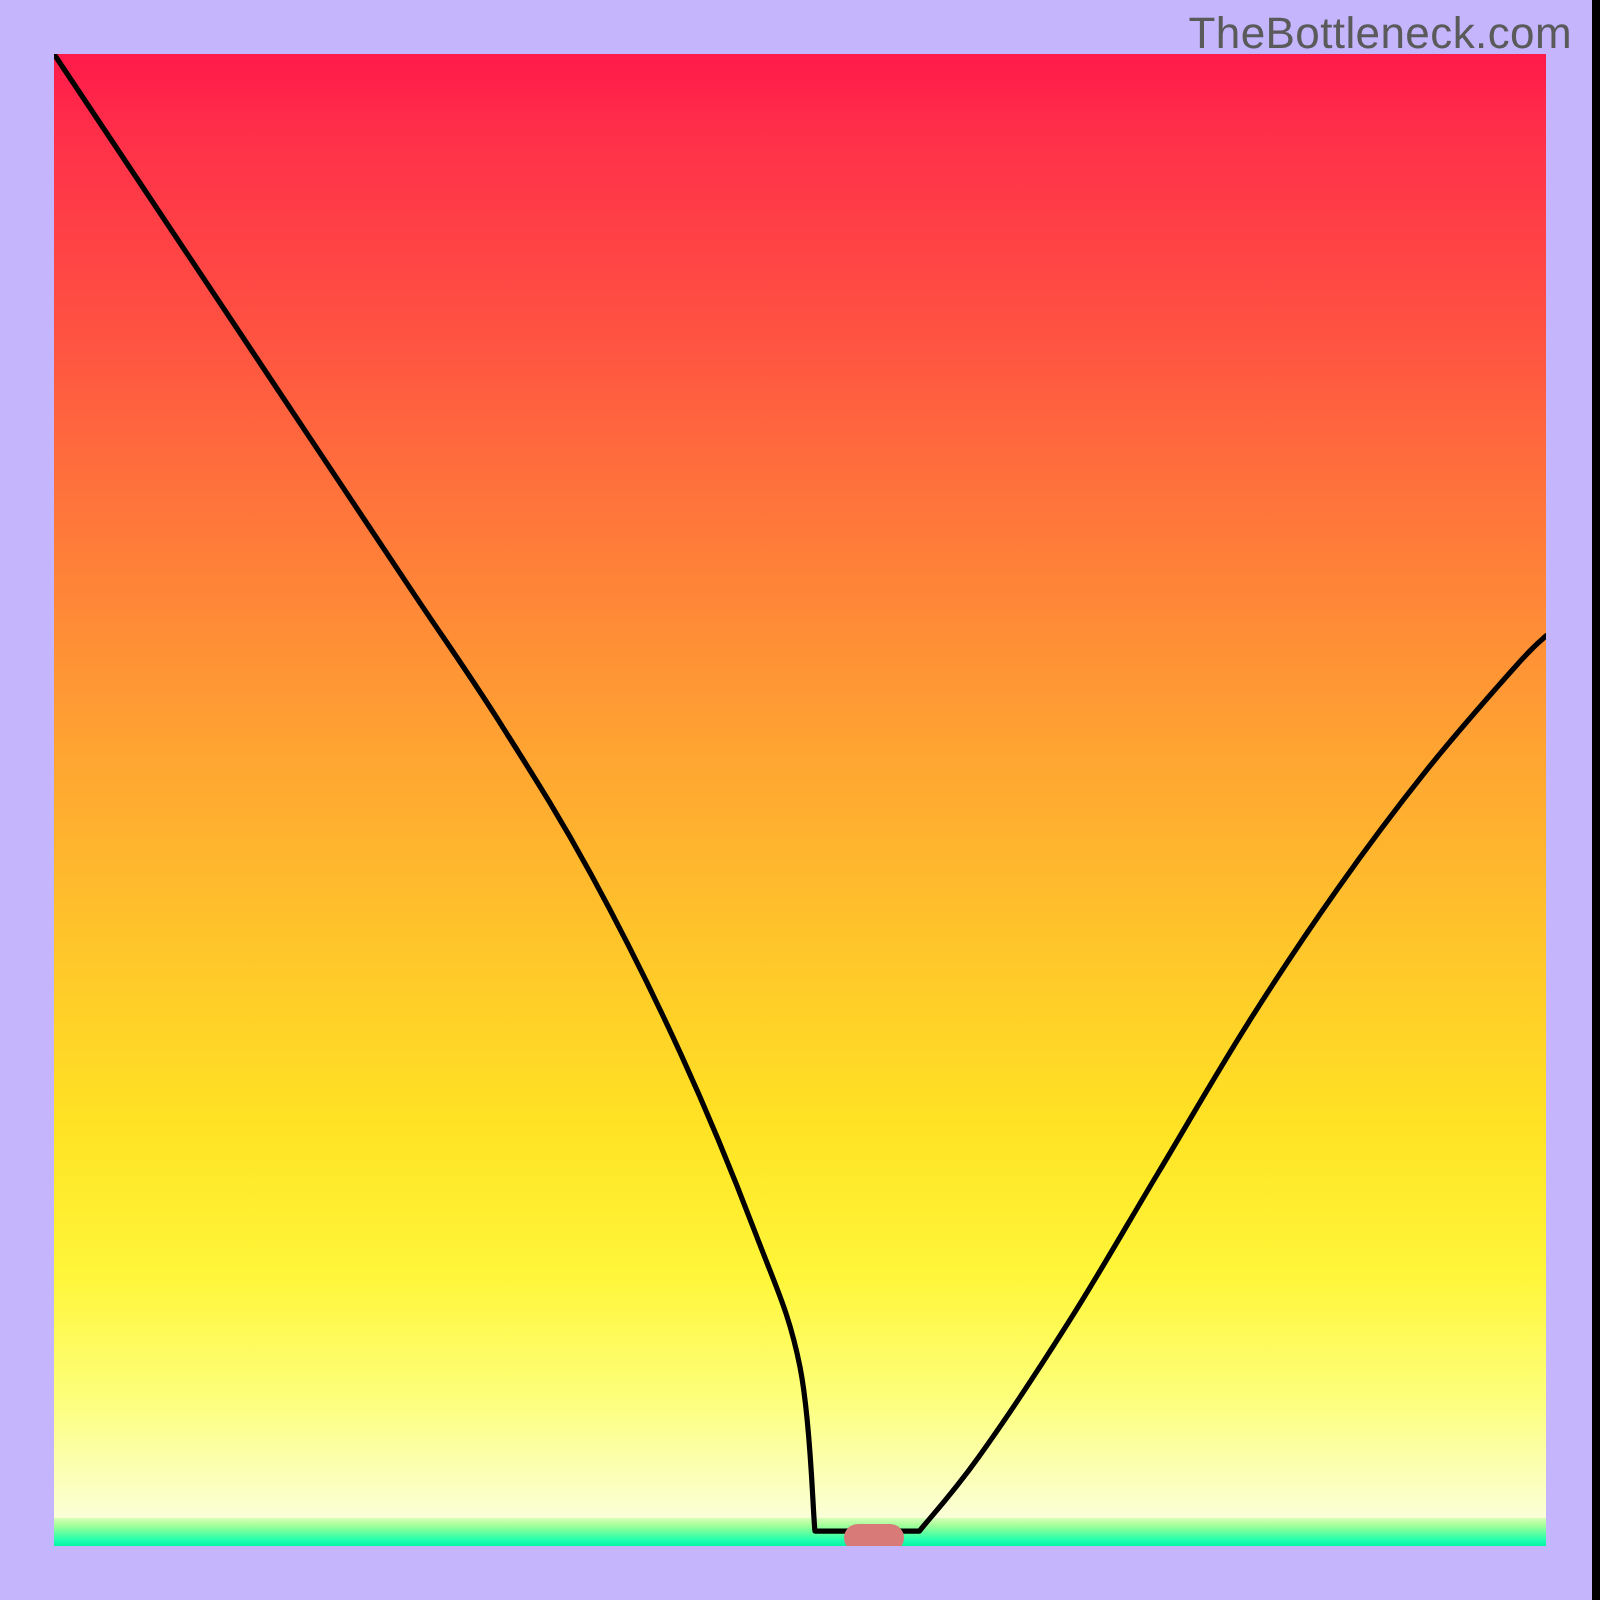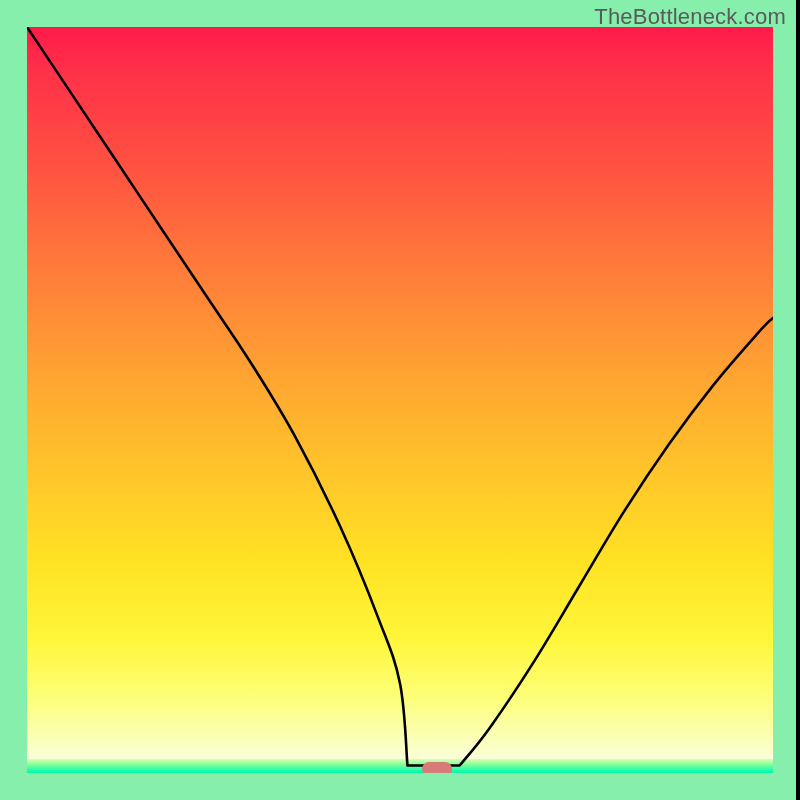--- a/index.html
+++ b/index.html
@@ -8,21 +8,21 @@
     width: 800px;
     height: 800px;
     background: #000;
     overflow: hidden;
     font-family: Arial, Helvetica, sans-serif;
   }
   .frame {
     position: relative;
     width: 796px;
     height: 800px;
-    background: #86efac;
+    background: #c4b5fd;
   }
   .watermark {
     position: absolute;
     top: 4px;
     right: 10px;
     color: #5a5a5a;
     font-size: 22px;
     font-weight: 400;
     letter-spacing: 0.2px;
     z-index: 5;

